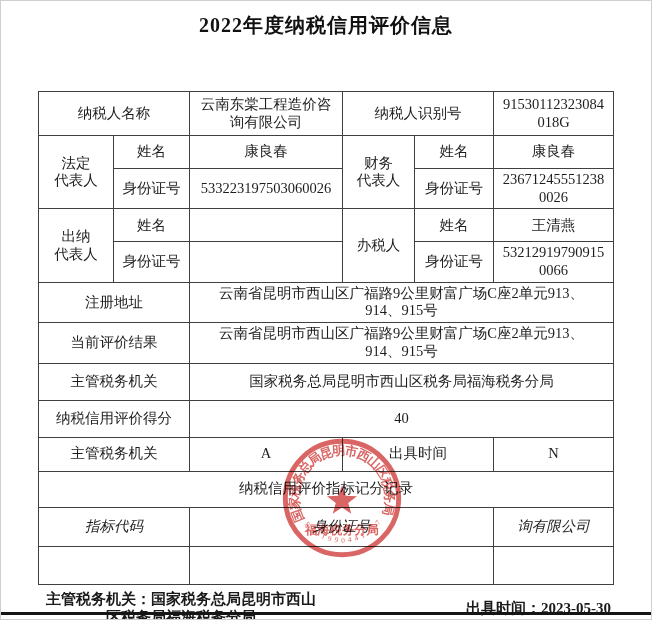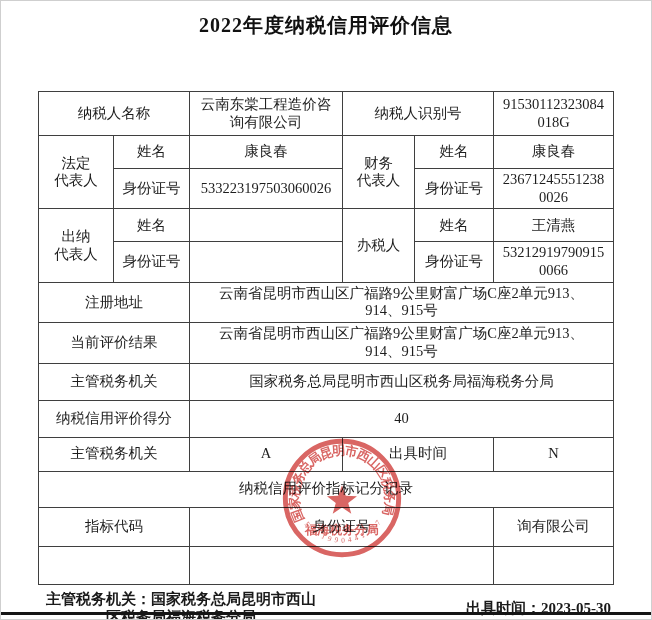--- a/index.html
+++ b/index.html
@@ -17,21 +17,21 @@
     margin:52px 0 0 37px;width:575px;
   }
   table.main td{
     border:1.5px solid #3f3f3f;text-align:center;vertical-align:middle;
     padding:2px 6px;font-size:14.5px;line-height:1.22;white-space:pre-line;
     overflow:hidden;
   }
   td.addr{padding:2px 10px;}
   tr.h44{height:44px;} tr.h33{height:33px;} tr.h36{height:36px;}
   tr.h38{height:38px;} tr.h37{height:37px;padding-left:36px;} tr.h34{height:34px;}
-  tr.h39{height:39px;}
+  tr.h39{height:39px;font-style:italic;}
   .footer{
     display:flex;align-items:center;margin-top:5px;
     font-weight:bold;font-size:15px;color:#1a1a1a;
   }
   .footer-authority{
     margin-left:42px;width:276px;text-align:center;
     white-space:pre-line;line-height:1.25;
   }
   .footer-issue{margin-left:auto;margin-right:40px;}
   .seal{

